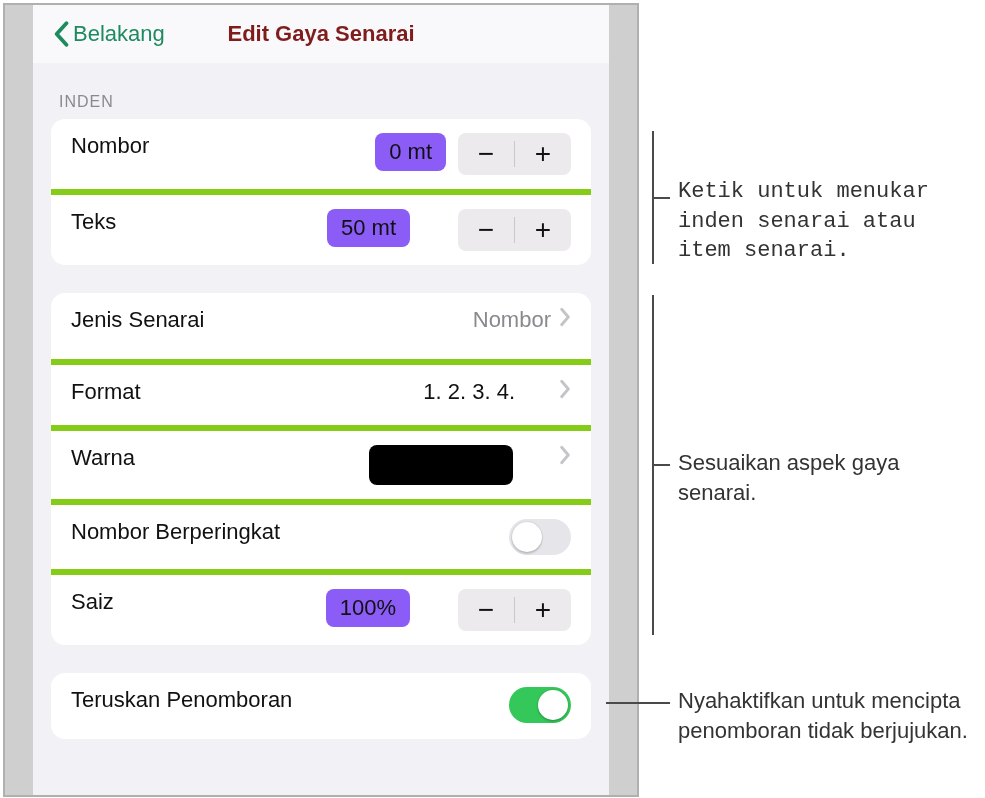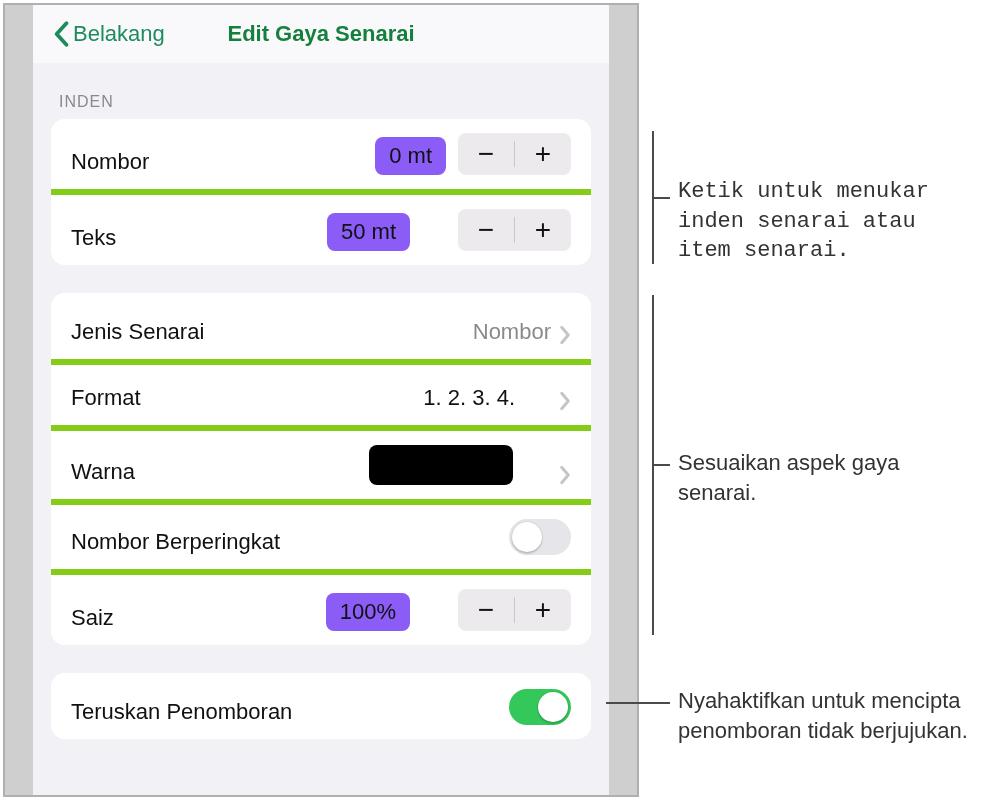--- a/index.html
+++ b/index.html
@@ -53,39 +53,39 @@
     font-weight: 500;
     cursor: pointer;
   }
   .back svg { margin-right: 2px; }
   .navtitle {
     position: absolute;
     left: 0; right: 0;
     text-align: center;
     font-size: 22px;
     font-weight: 700;
-    color: #15803d;
+    color: #7f1d1d;
     pointer-events: none;
   }
   .section-header {
     font-size: 16px;
     letter-spacing: 1px;
     color: #8a8a8e;
     padding: 30px 26px 8px;
   }
   .group {
     margin: 0 18px;
     background: #fff;
     border-radius: 14px;
     overflow: hidden;
   }
   .group + .group { margin-top: 28px; }
   .row {
     display: flex;
-    align-items: flex-end;
+    align-items: flex-start;
     padding: 14px 20px;
     min-height: 66px;
     position: relative;
   }
   .row + .row { border-top: 6px solid #84cc16; gap: 36px; }
   .row-label {
     font-size: 22px;
     color: #111;
     flex: 1;
   }

